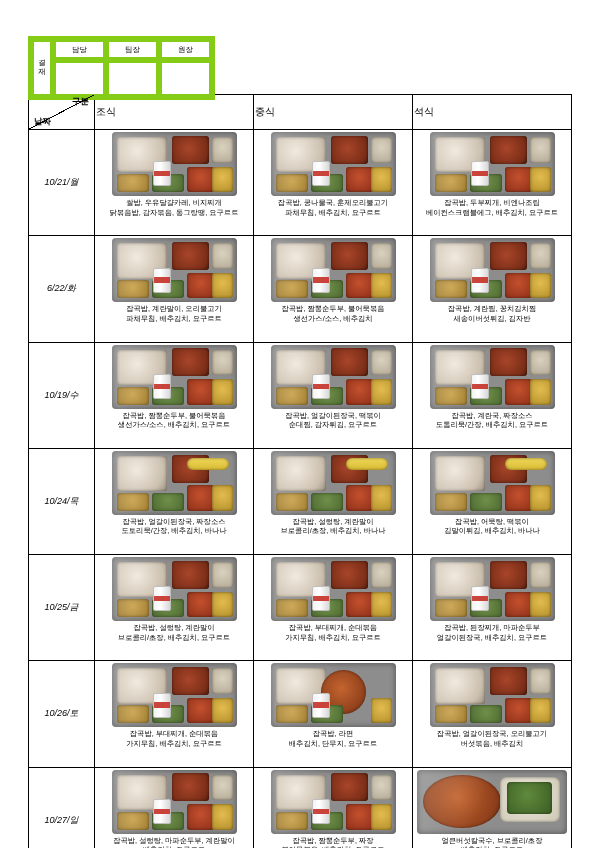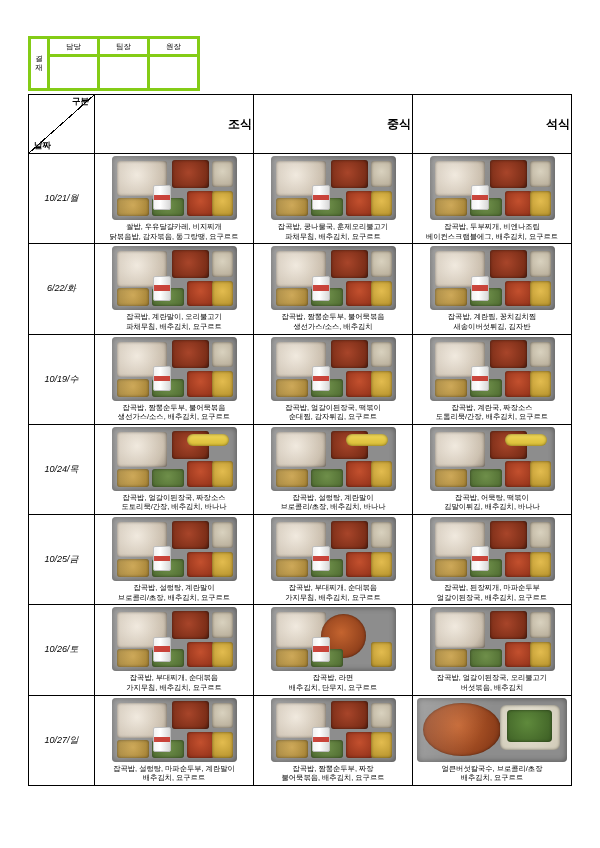--- a/index.html
+++ b/index.html
@@ -39,21 +39,21 @@
     white-space: nowrap;
   }
   .approval {
     margin-right: 8px;
     margin-top: 2px;
   }
   .approval table {
     border-collapse: collapse;
   }
   .approval td {
-    border: 3px solid #84cc16;
+    border: 6px solid #84cc16;
     font-size: 7.5px;
     text-align: center;
     vertical-align: middle;
   }
   .appr-label {
     width: 16px;
     height: 42px;
     line-height: 1.15;
     padding: 0;
   }
@@ -77,21 +77,21 @@
   table.menu td, table.menu th {
     border: 1px solid #000;
     vertical-align: middle;
   }
   .col-date { width: 66px; }
   .col-meal { width: auto; }
 
   .corner {
     height: 26px;
     position: relative;
-    padding: 16px;
+    padding: 4px;
     margin-top: 31px;
   }
   .corner .diag {
     position: absolute;
     inset: 0;
     background: linear-gradient(to bottom right,
        transparent calc(50% - 0.5px), #000 calc(50% - 0.5px),
        #000 calc(50% + 0.5px), transparent calc(50% + 0.5px));
   }
   .corner .gubun {
@@ -102,33 +102,33 @@
   }
   .corner .nalja {
     position: absolute;
     left: 5px;
     bottom: 1px;
     font-size: 8.5px;
     text-align: center;
   }
   .meal-head {
     height: 26px;
-    text-align: right;
-    font-size: 12px;
-    font-weight: bold;
+    text-align: left;
+    font-size: 10px;
+    font-weight: normal;
   }
 
   .date-cell {
     text-align: center;
     font-size: 9px;
     white-space: nowrap;
     font-style: italic;
   }
   .meal-cell {
-    padding: 2px 1px 2px 1px;
+    padding: 2px 1px 18px 1px;
     text-align: center;
   }
   .meal-inner {
     display: flex;
     flex-direction: column;
     align-items: center;
   }
 
   
   .tray {

